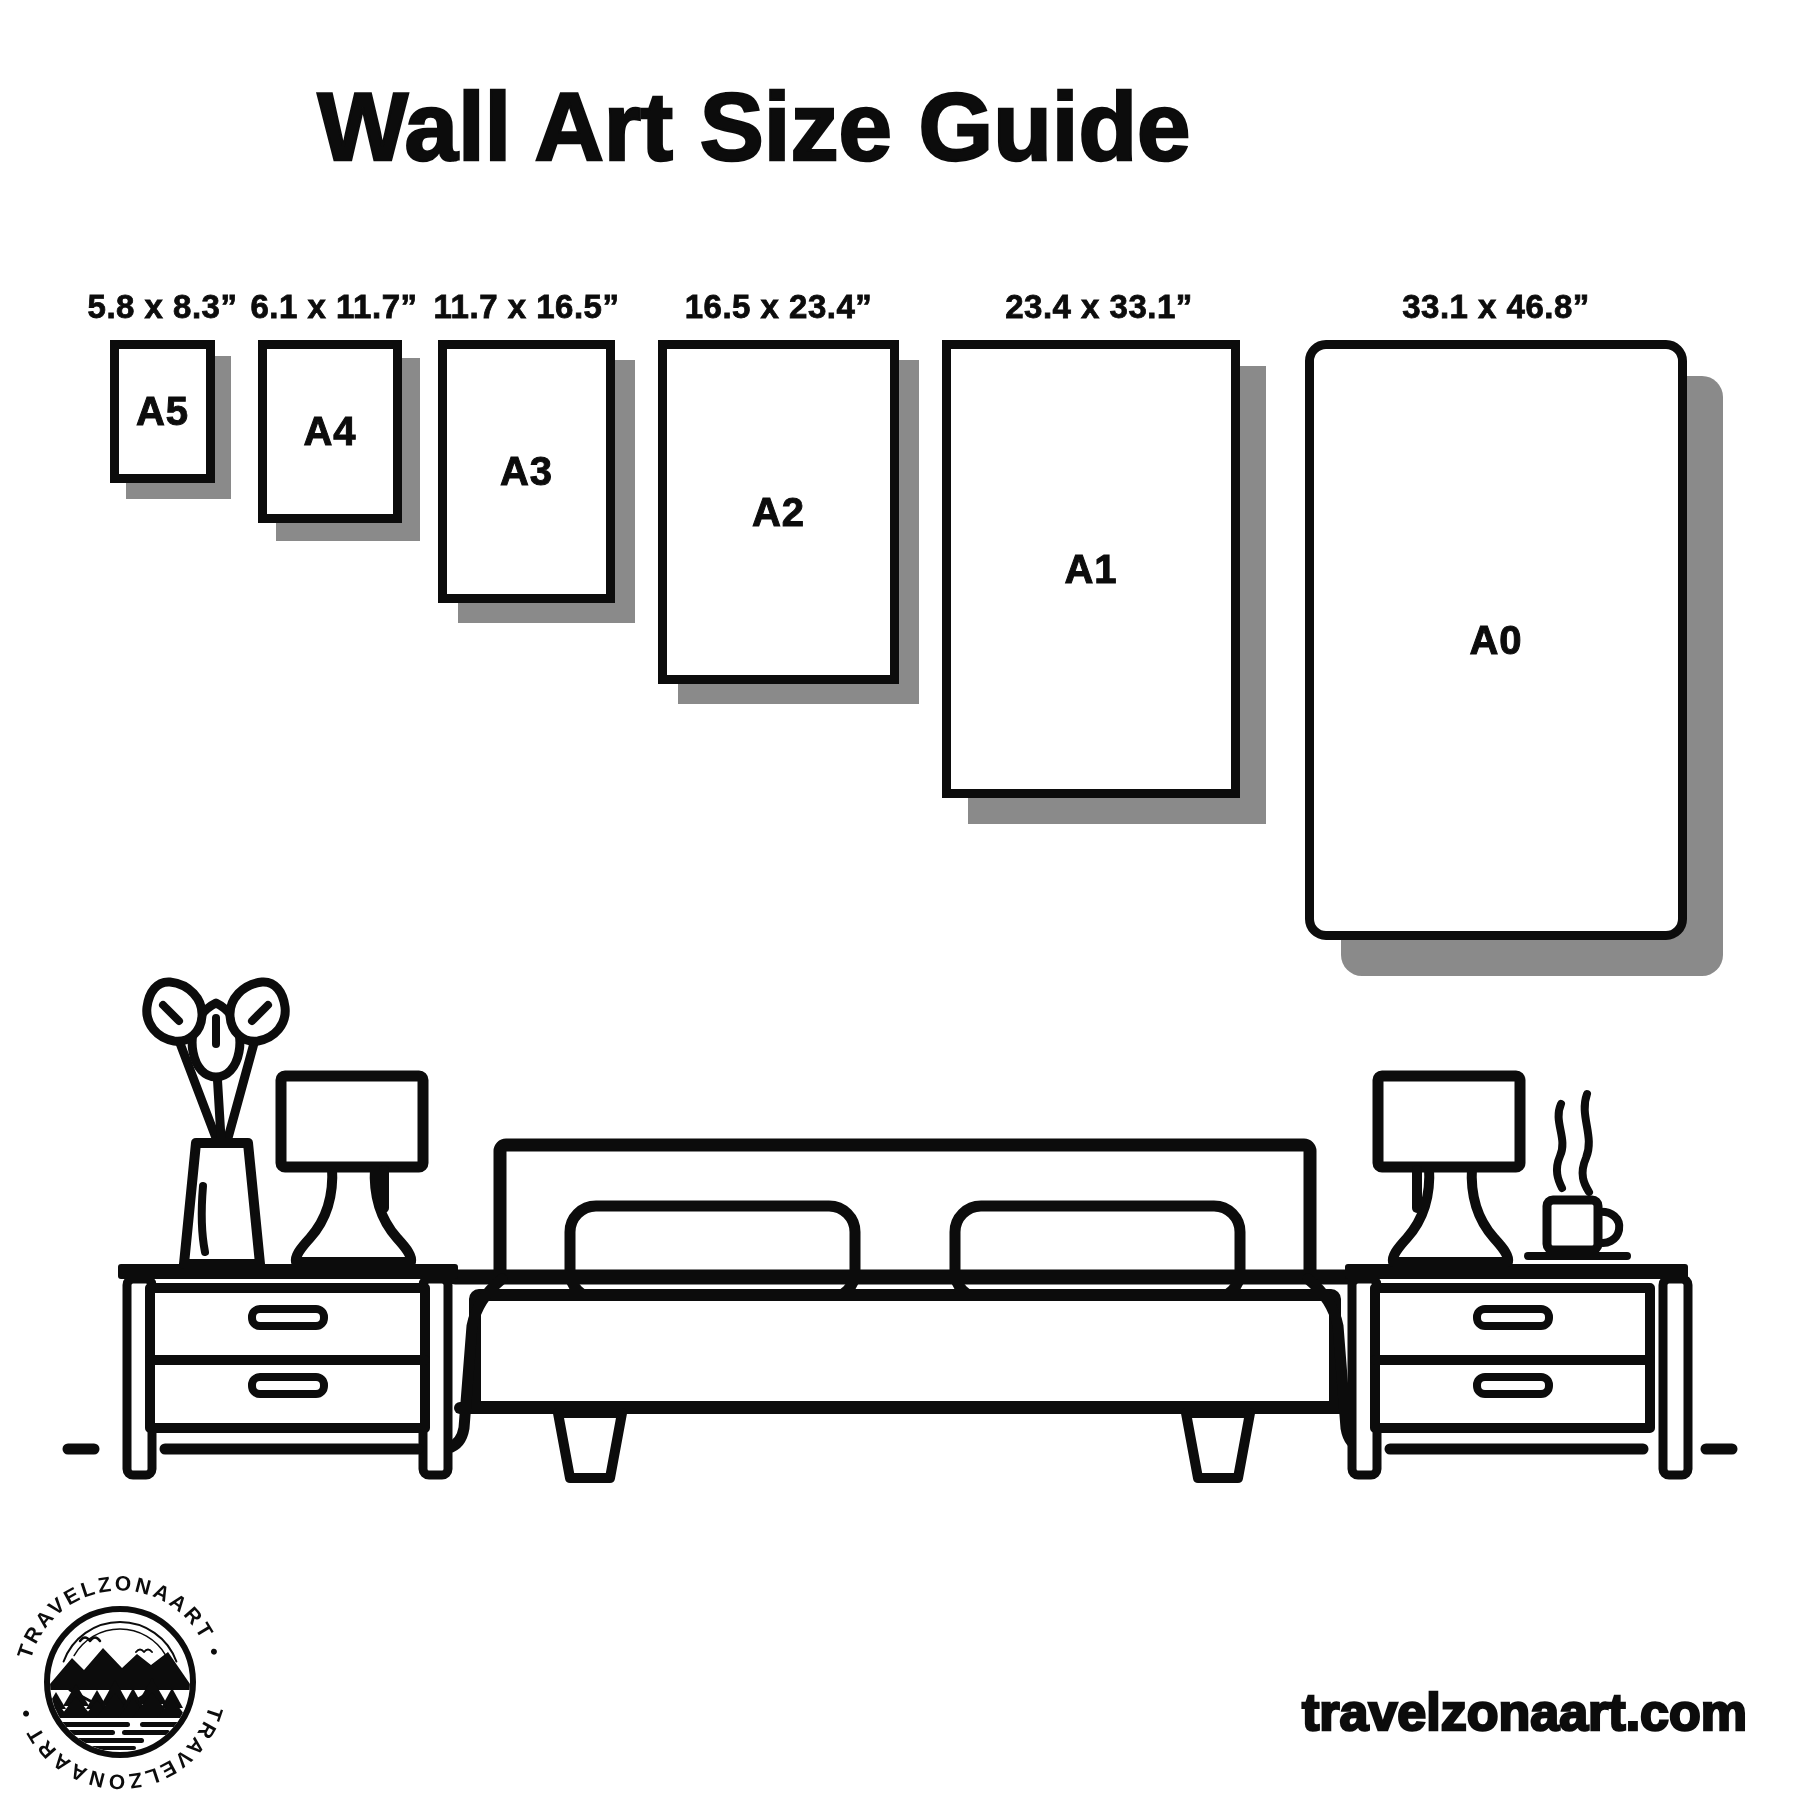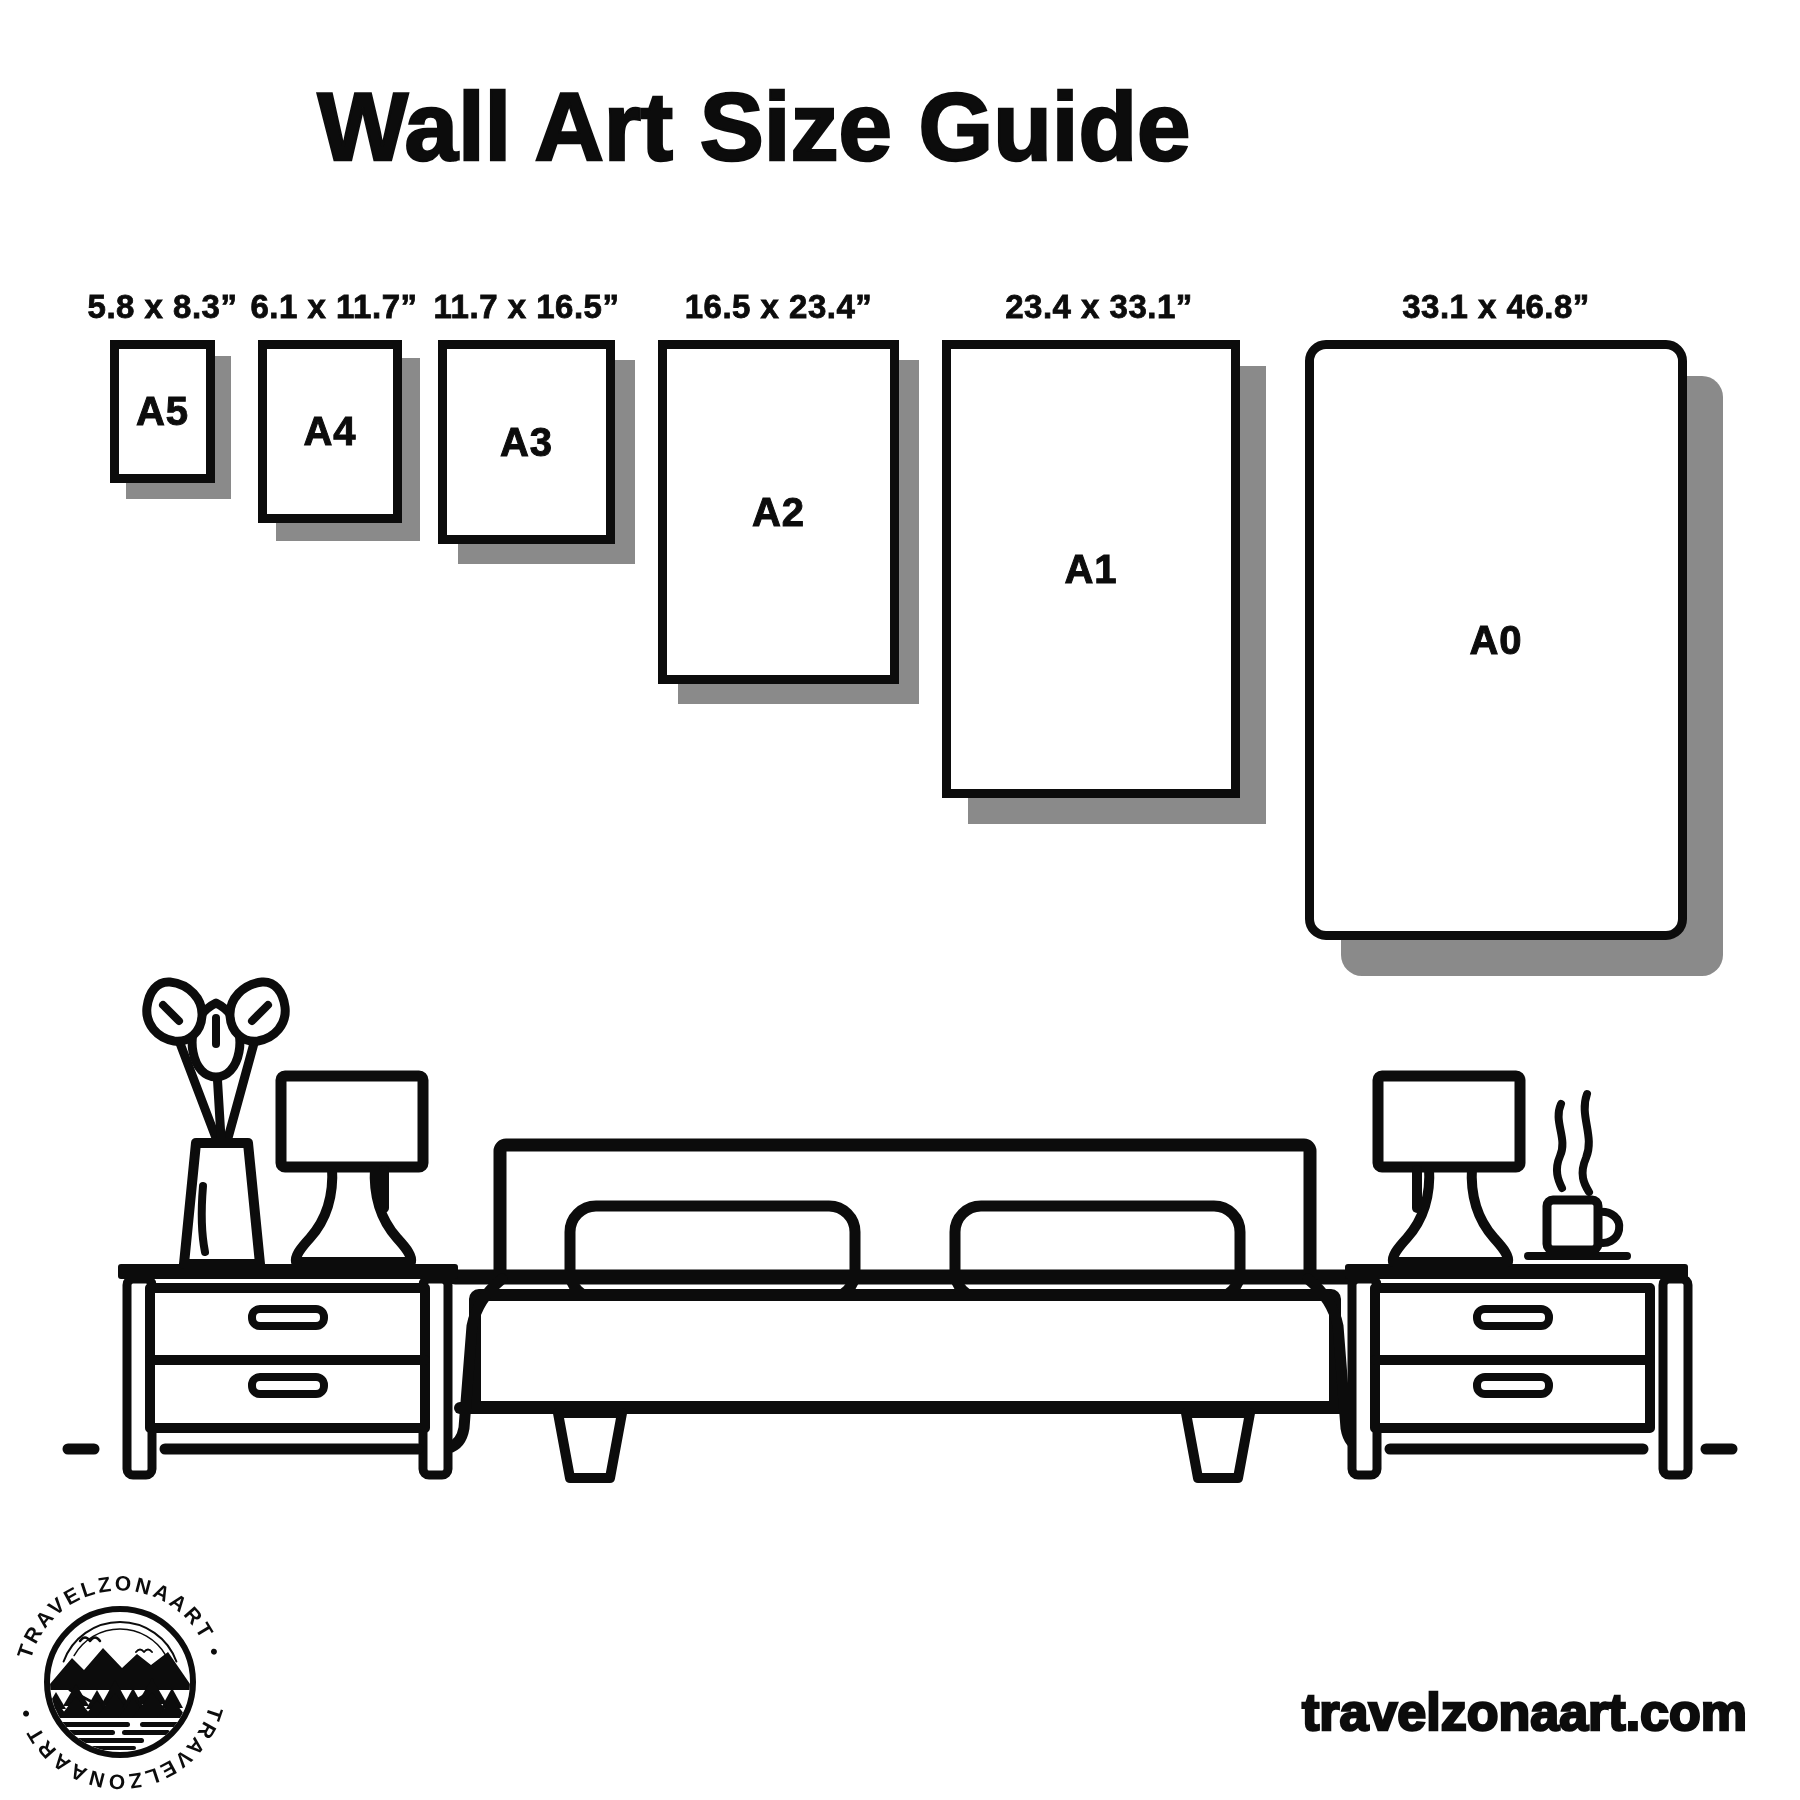--- a/index.html
+++ b/index.html
@@ -50,21 +50,21 @@
   <div id="posters">
       <div class="dim" style="left: 162.5px; top: 288px;">5.8 x 8.3”</div>
       <div class="poster" style="left: 110px; top: 340px; width: 105px; height: 143px; box-shadow: 16px 16px 0 0 var(--shadow);">
         <span class="letter">A5</span>
       </div>
       <div class="dim" style="left: 334px; top: 288px;">6.1 x 11.7”</div>
       <div class="poster" style="left: 258px; top: 340px; width: 144px; height: 183px; box-shadow: 18px 18px 0 0 var(--shadow);">
         <span class="letter">A4</span>
       </div>
       <div class="dim" style="left: 526.5px; top: 288px; text-align: right;">11.7 x 16.5”</div>
-      <div class="poster" style="left: 438px; top: 340px; width: 177px; height: 204px; box-shadow: 20px 20px 0 0 var(--shadow);">
+      <div class="poster" style="left: 438px; top: 340px; width: 177px; height: 263px; box-shadow: 20px 20px 0 0 var(--shadow);">
         <span class="letter">A3</span>
       </div>
       <div class="dim" style="left: 778.5px; top: 288px;">16.5 x 23.4”</div>
       <div class="poster" style="left: 658px; top: 340px; width: 241px; height: 344px; box-shadow: 20px 20px 0 0 var(--shadow);">
         <span class="letter">A2</span>
       </div>
       <div class="dim" style="left: 1099px; top: 288px;">23.4 x 33.1”</div>
       <div class="poster" style="left: 942px; top: 340px; width: 298px; height: 458px; box-shadow: 26px 26px 0 0 var(--shadow);">
         <span class="letter">A1</span>
       </div>

